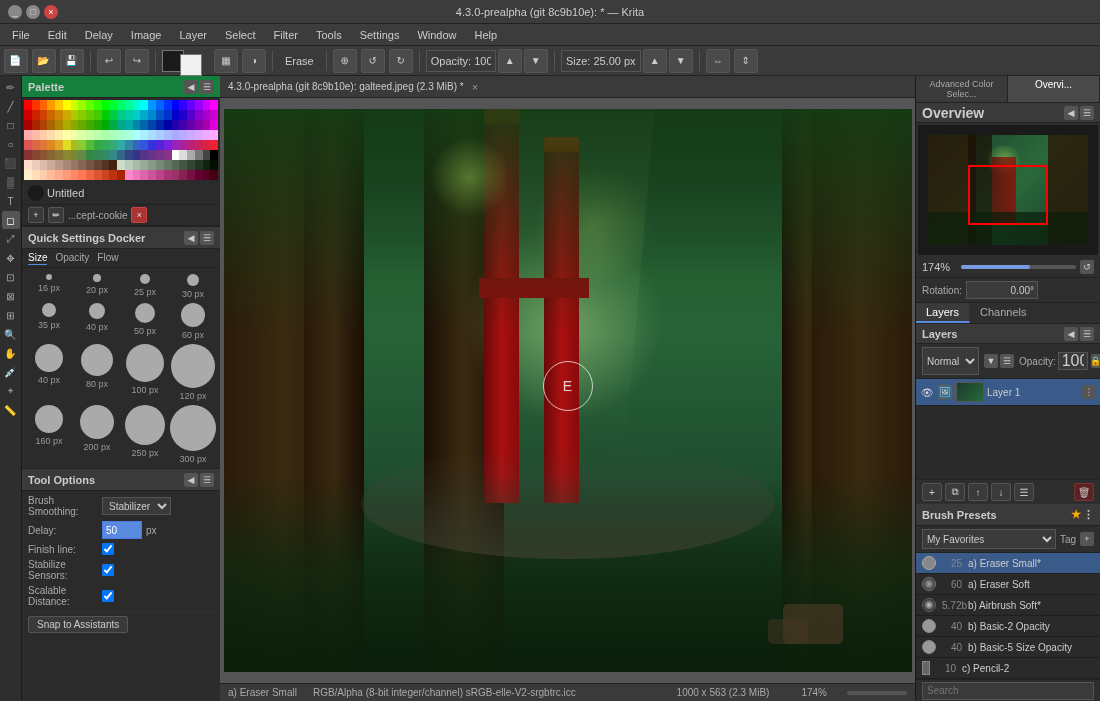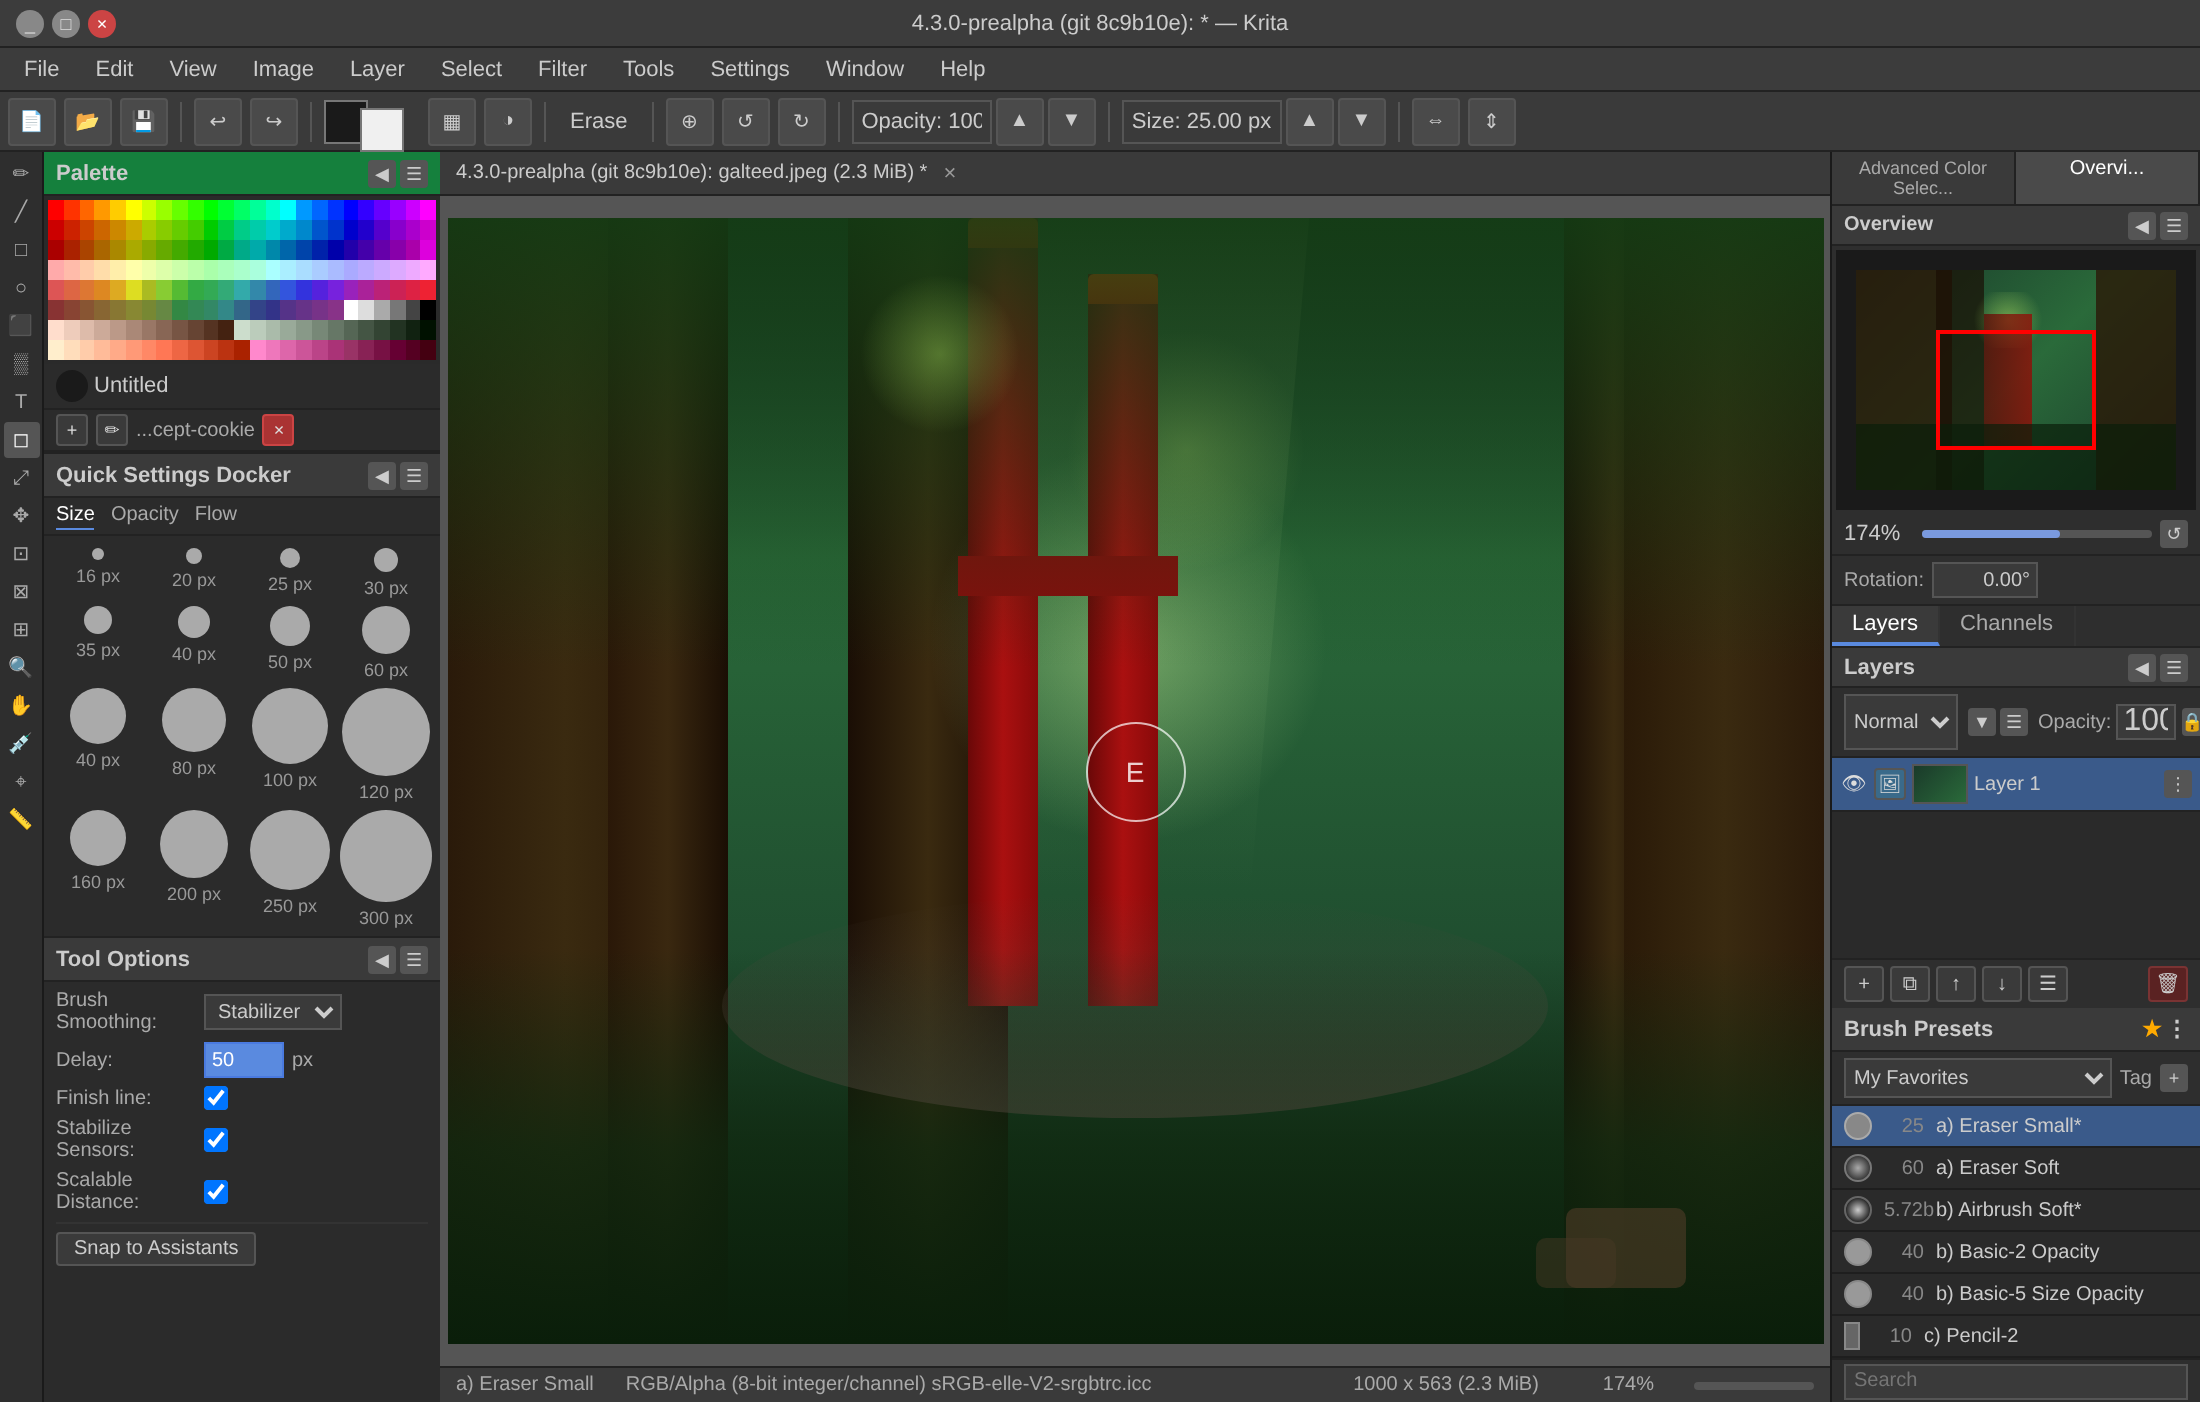--- a/index.html
+++ b/index.html
@@ -76,21 +76,21 @@
     .overview-thumb { width: 160px; height: 110px; background: linear-gradient(135deg, #1a3a2a, #2a6a3a, #1a3a2a); position: relative; overflow: hidden; }
     .overview-rect { position: absolute; border: 2px solid red; width: 80px; height: 60px; left: 40px; top: 30px; }
 
     
     #zoom-control { display: flex; align-items: center; padding: 3px 6px; border-bottom: 1px solid #222; gap: 4px; }
     .zoom-display { font-size: 11px; color: #ccc; width: 35px; }
     .zoom-slider { flex: 1; height: 4px; background: #555; border-radius: 2px; cursor: pointer; }
 
     #rotation-control { display: flex; align-items: center; padding: 3px 6px; border-bottom: 1px solid #222; gap: 4px; }
     .rotation-label { font-size: 10px; color: #aaa; }
-    .rotation-input { width: 53px; height: 18px; background: #3a3a3a; border: 1px solid #555; color: #ccc; font-size: 10px; padding: 0 3px; text-align: right; }
+    .rotation-input { width: 72px; height: 18px; background: #3a3a3a; border: 1px solid #555; color: #ccc; font-size: 10px; padding: 0 3px; text-align: right; }
 
     
     #layers-section { flex: 1; display: flex; flex-direction: column; }
     #layers-tabs { display: flex; border-bottom: 1px solid #222; }
     .layer-tab { padding: 3px 10px; font-size: 11px; color: #aaa; cursor: pointer; border-right: 1px solid #333; }
     .layer-tab.active { background: #3a3a3a; color: #fff; border-bottom: 2px solid #5a8adf; }
     #layers-header { background: #3a3a3a; height: 20px; display: flex; align-items: center; justify-content: space-between; padding: 0 6px; border-bottom: 1px solid #222; }
     #layers-toolbar { display: flex; align-items: center; gap: 3px; padding: 3px 6px; border-bottom: 1px solid #222; }
     .blend-select { width: 90px; height: 28px; background: #3a3a3a; border: 1px solid #555; color: #ccc; font-size: 10px; }
     .opacity-control { display: flex; align-items: center; gap: 2px; font-size: 10px; color: #aaa; }
@@ -164,21 +164,21 @@
     <div class="title-btn max">□</div>
     <div class="title-btn close">×</div>
   </div>
   <div id="titlebar-title">4.3.0-prealpha (git 8c9b10e): * — Krita</div>
   <div style="width:60px;"></div>
 </div>
 
 <div id="menubar">
   <span class="menu-item">File</span>
   <span class="menu-item">Edit</span>
-  <span class="menu-item">View</span>
+  <span class="menu-item">Delay</span>
   <span class="menu-item">Image</span>
   <span class="menu-item">Layer</span>
   <span class="menu-item">Select</span>
   <span class="menu-item">Filter</span>
   <span class="menu-item">Tools</span>
   <span class="menu-item">Settings</span>
   <span class="menu-item">Window</span>
   <span class="menu-item">Help</span>
 </div>
 
@@ -654,21 +654,21 @@
   </div>
 
   <div id="right-panel">
 
     <div id="right-tabs">
       <div class="right-tab" style="font-size:9px;">Advanced Color Selec...</div>
       <div class="right-tab active" style="font-size:10px;">Overvi...</div>
     </div>
 
     <div id="overview-header">
-      <span style="font-size:10px; color:#ccc; font-weight:bold;">Overview</span>
+      <span style="font-size:14px; color:#ccc; font-weight:bold;">Overview</span>
       <div style="display:flex; gap:2px;">
         <button class="panel-btn">◀</button>
         <button class="panel-btn">☰</button>
       </div>
     </div>
     <div id="overview-content">
       <div class="overview-thumb">
         <div style="position:absolute; left:0; top:0; width:30%; height:100%; background:#2a1808; opacity:0.8;"></div>
         <div style="position:absolute; left:25%; top:0; width:15%; height:100%; background:#1a0e04; opacity:0.7;"></div>
         <div style="position:absolute; right:0; top:0; width:25%; height:100%; background:#2a1808; opacity:0.8;"></div>

